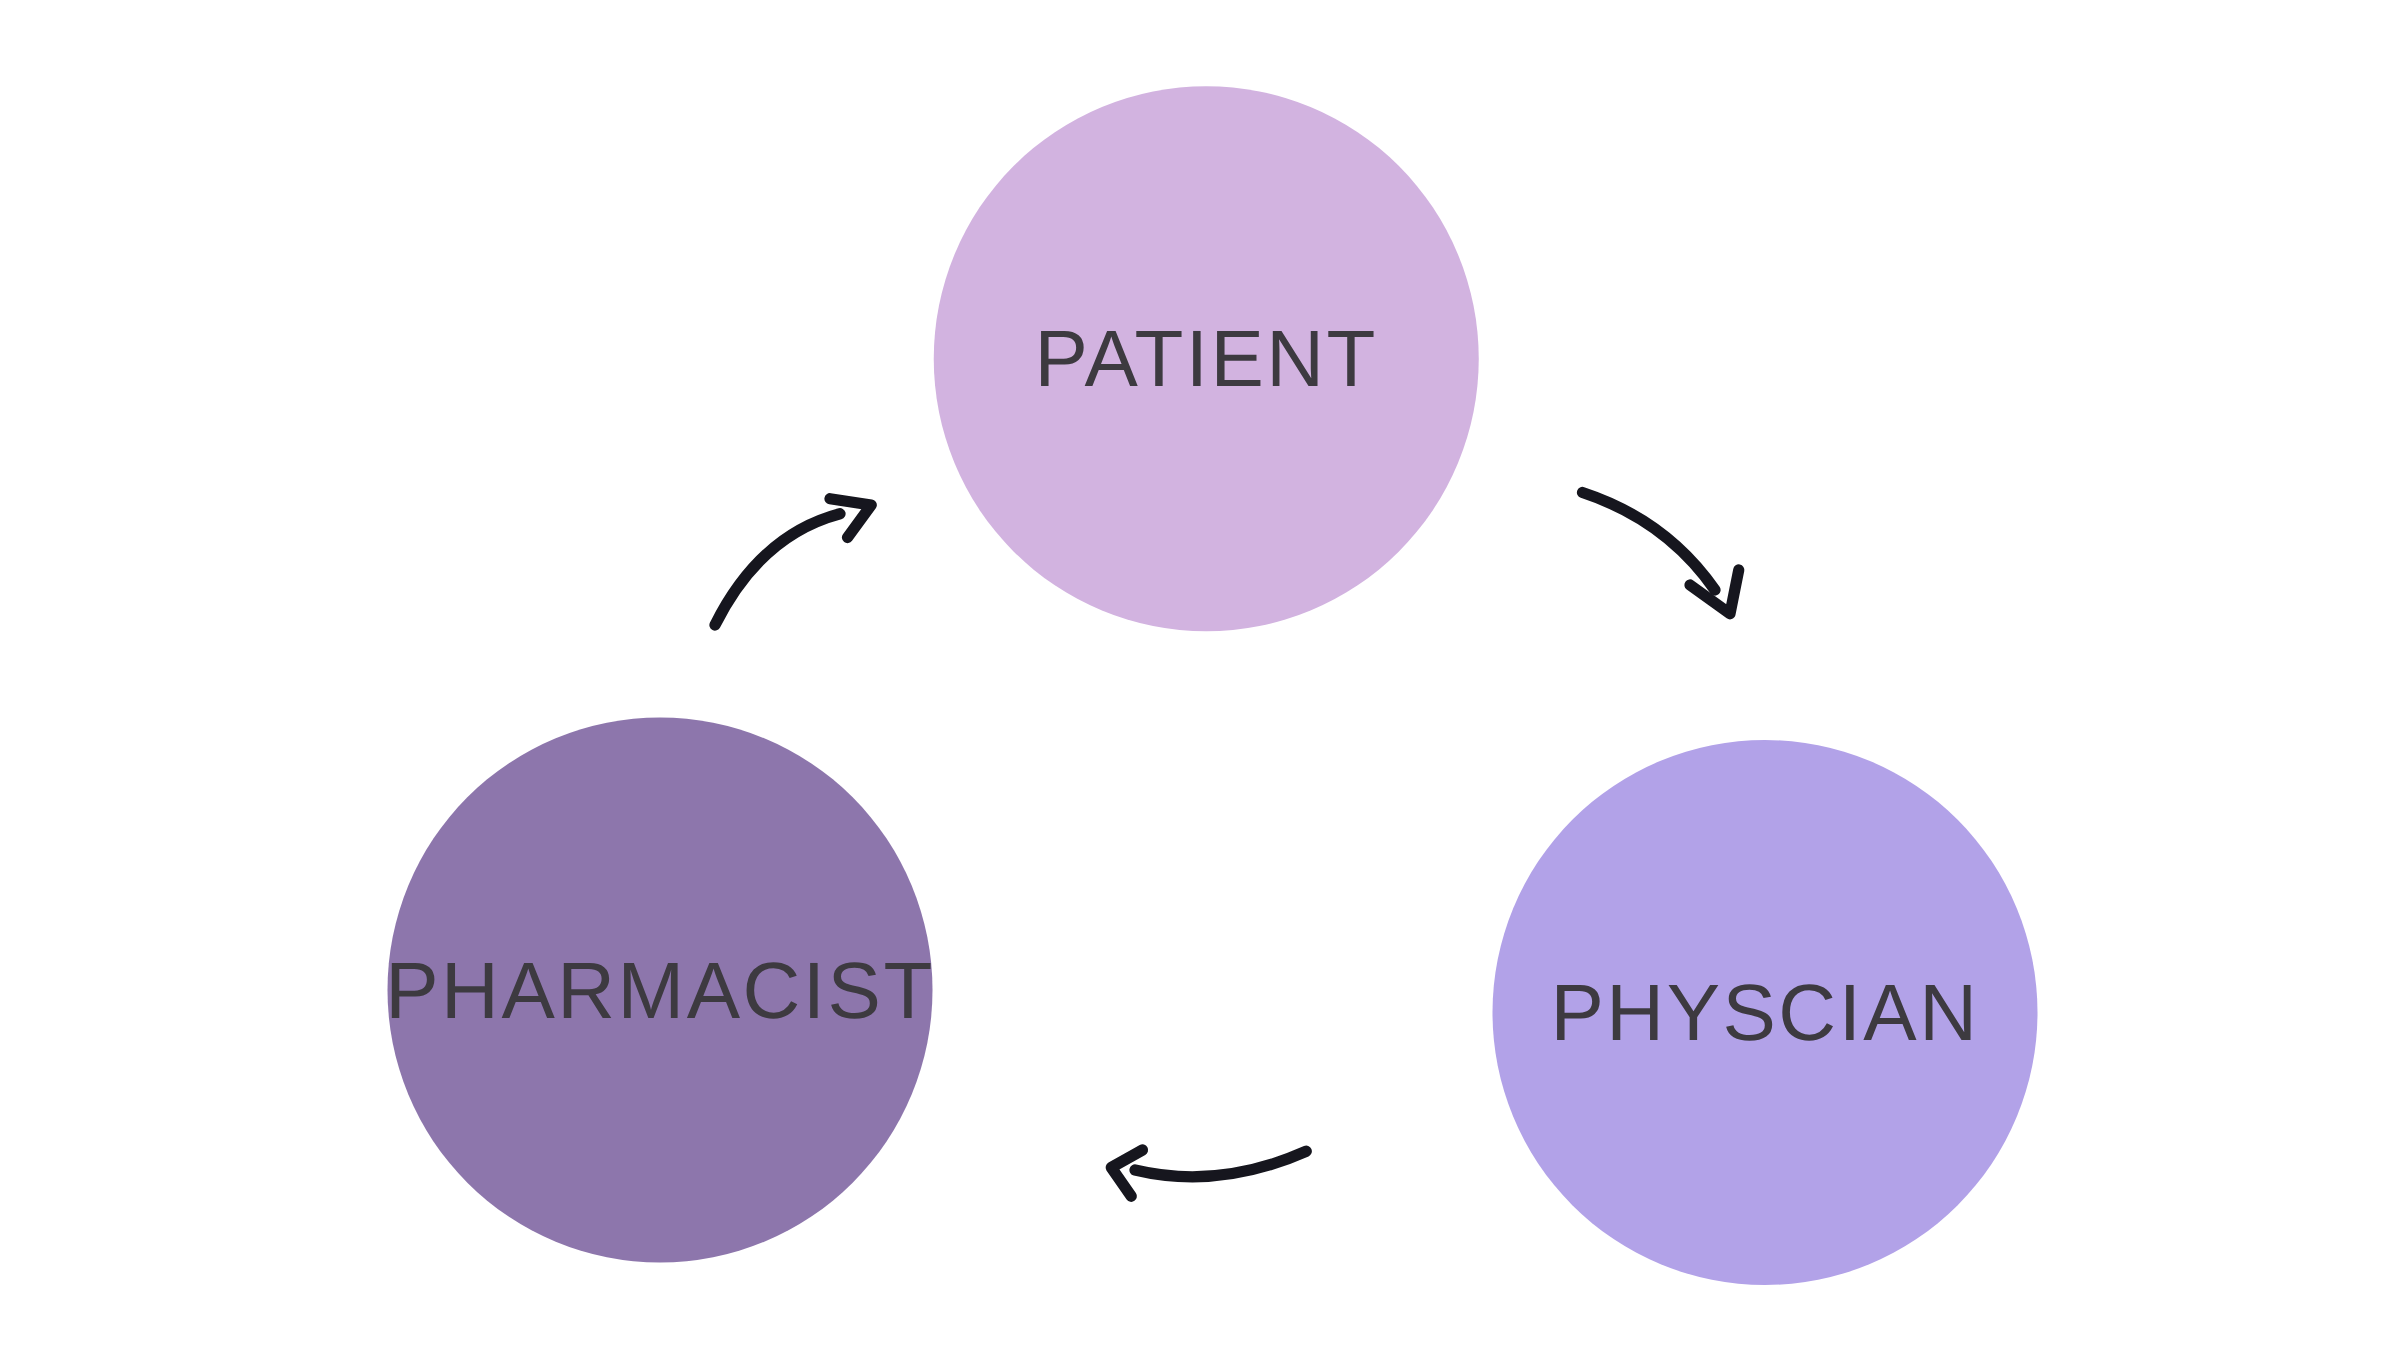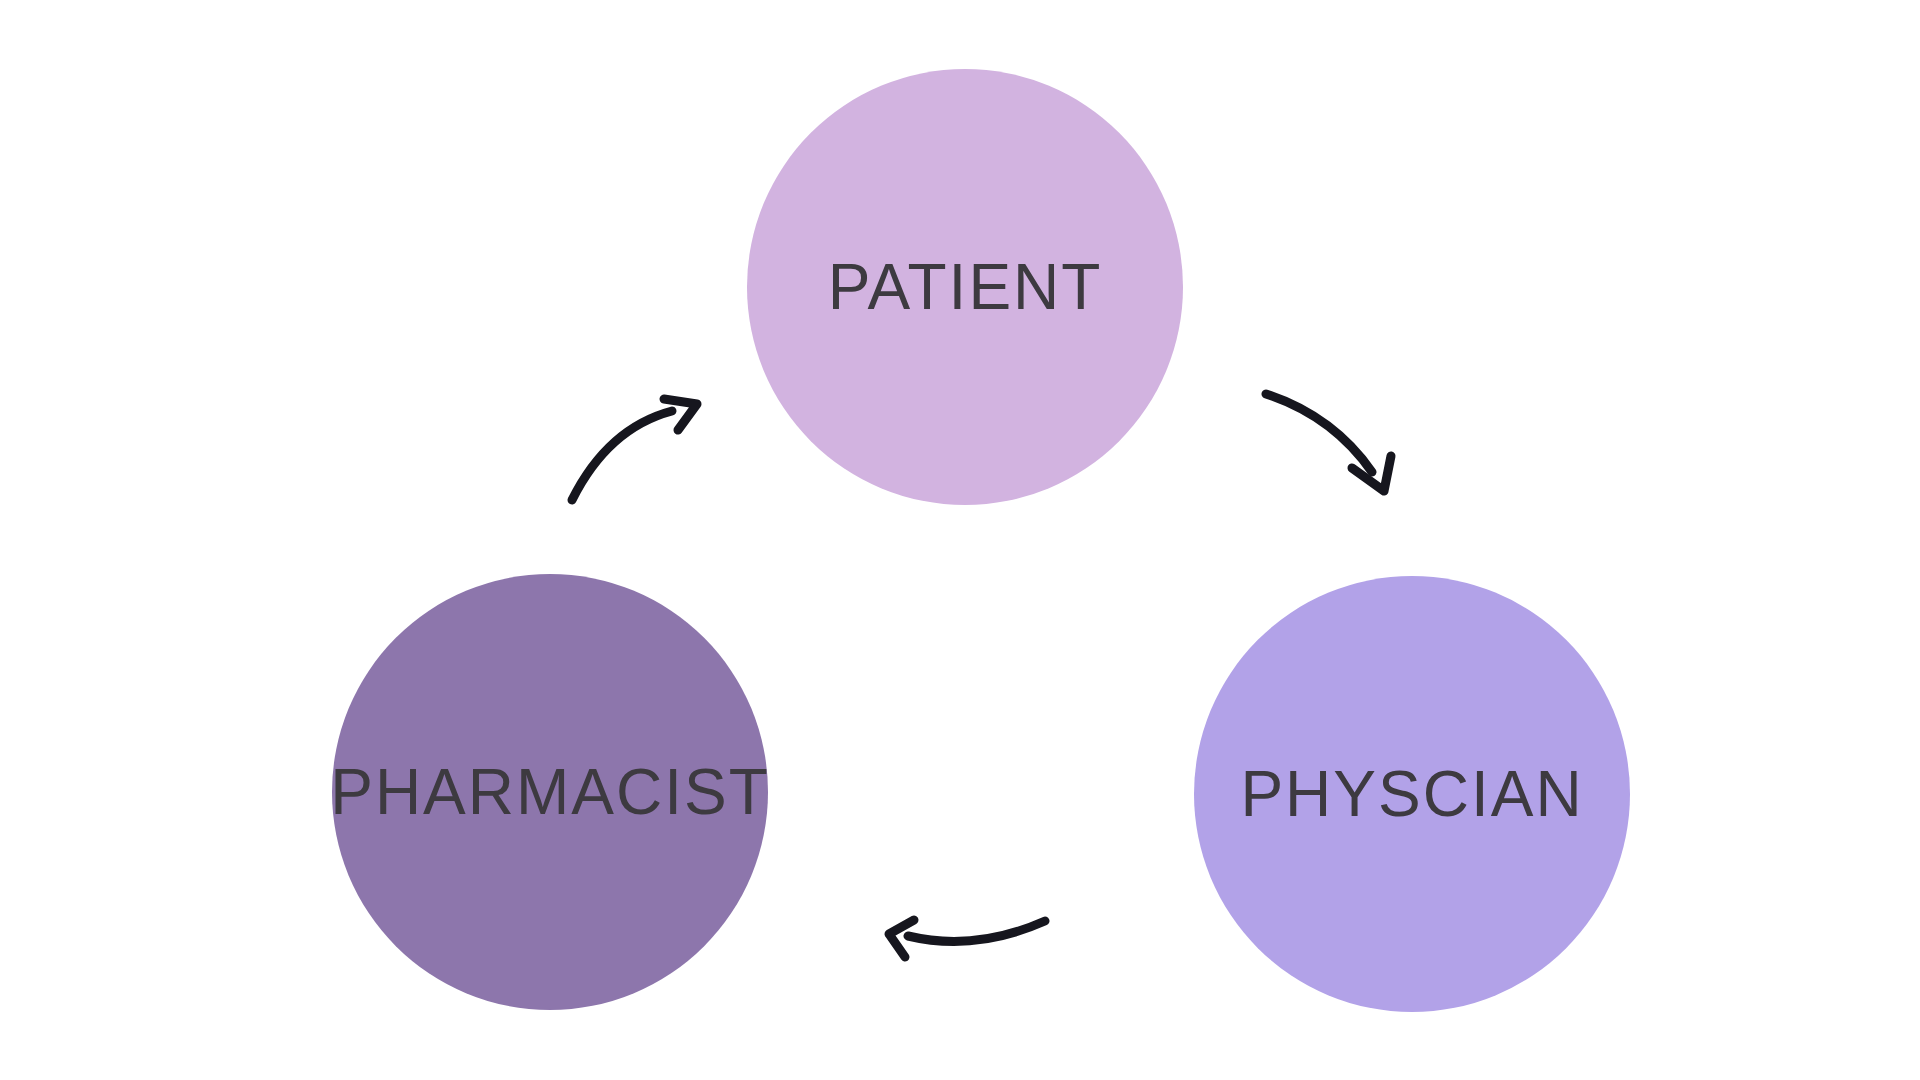--- a/index.html
+++ b/index.html
@@ -36,22 +36,22 @@
     justify-content: center;
   }
   .node .label {
     font-size: 64px;
     font-weight: 500;
     letter-spacing: 2px;
     white-space: nowrap;
     user-select: none;
   }
   .node-patient    { left: 747px; top:  69px; }
-  .node-pharmacist { left: 332px; top: 574px; }
-  .node-physcian   { left: 1194px; top: 576px; }
+  .node-pharmacist { left: 310px; top: 574px; }
+  .node-physcian   { left: 1194px; top: 592px; }
 </style>
 </head>
 <body>
 
 <div class="stage" style="color: rgb(61, 58, 64);">
 
   <svg class="arrows" viewBox="0 0 1920 1080" xmlns="http://www.w3.org/2000/svg" style="stroke: rgb(22, 22, 30);">
 
     <g>
       <path d="M 1266 394 Q 1333 416 1372 472"></path>

